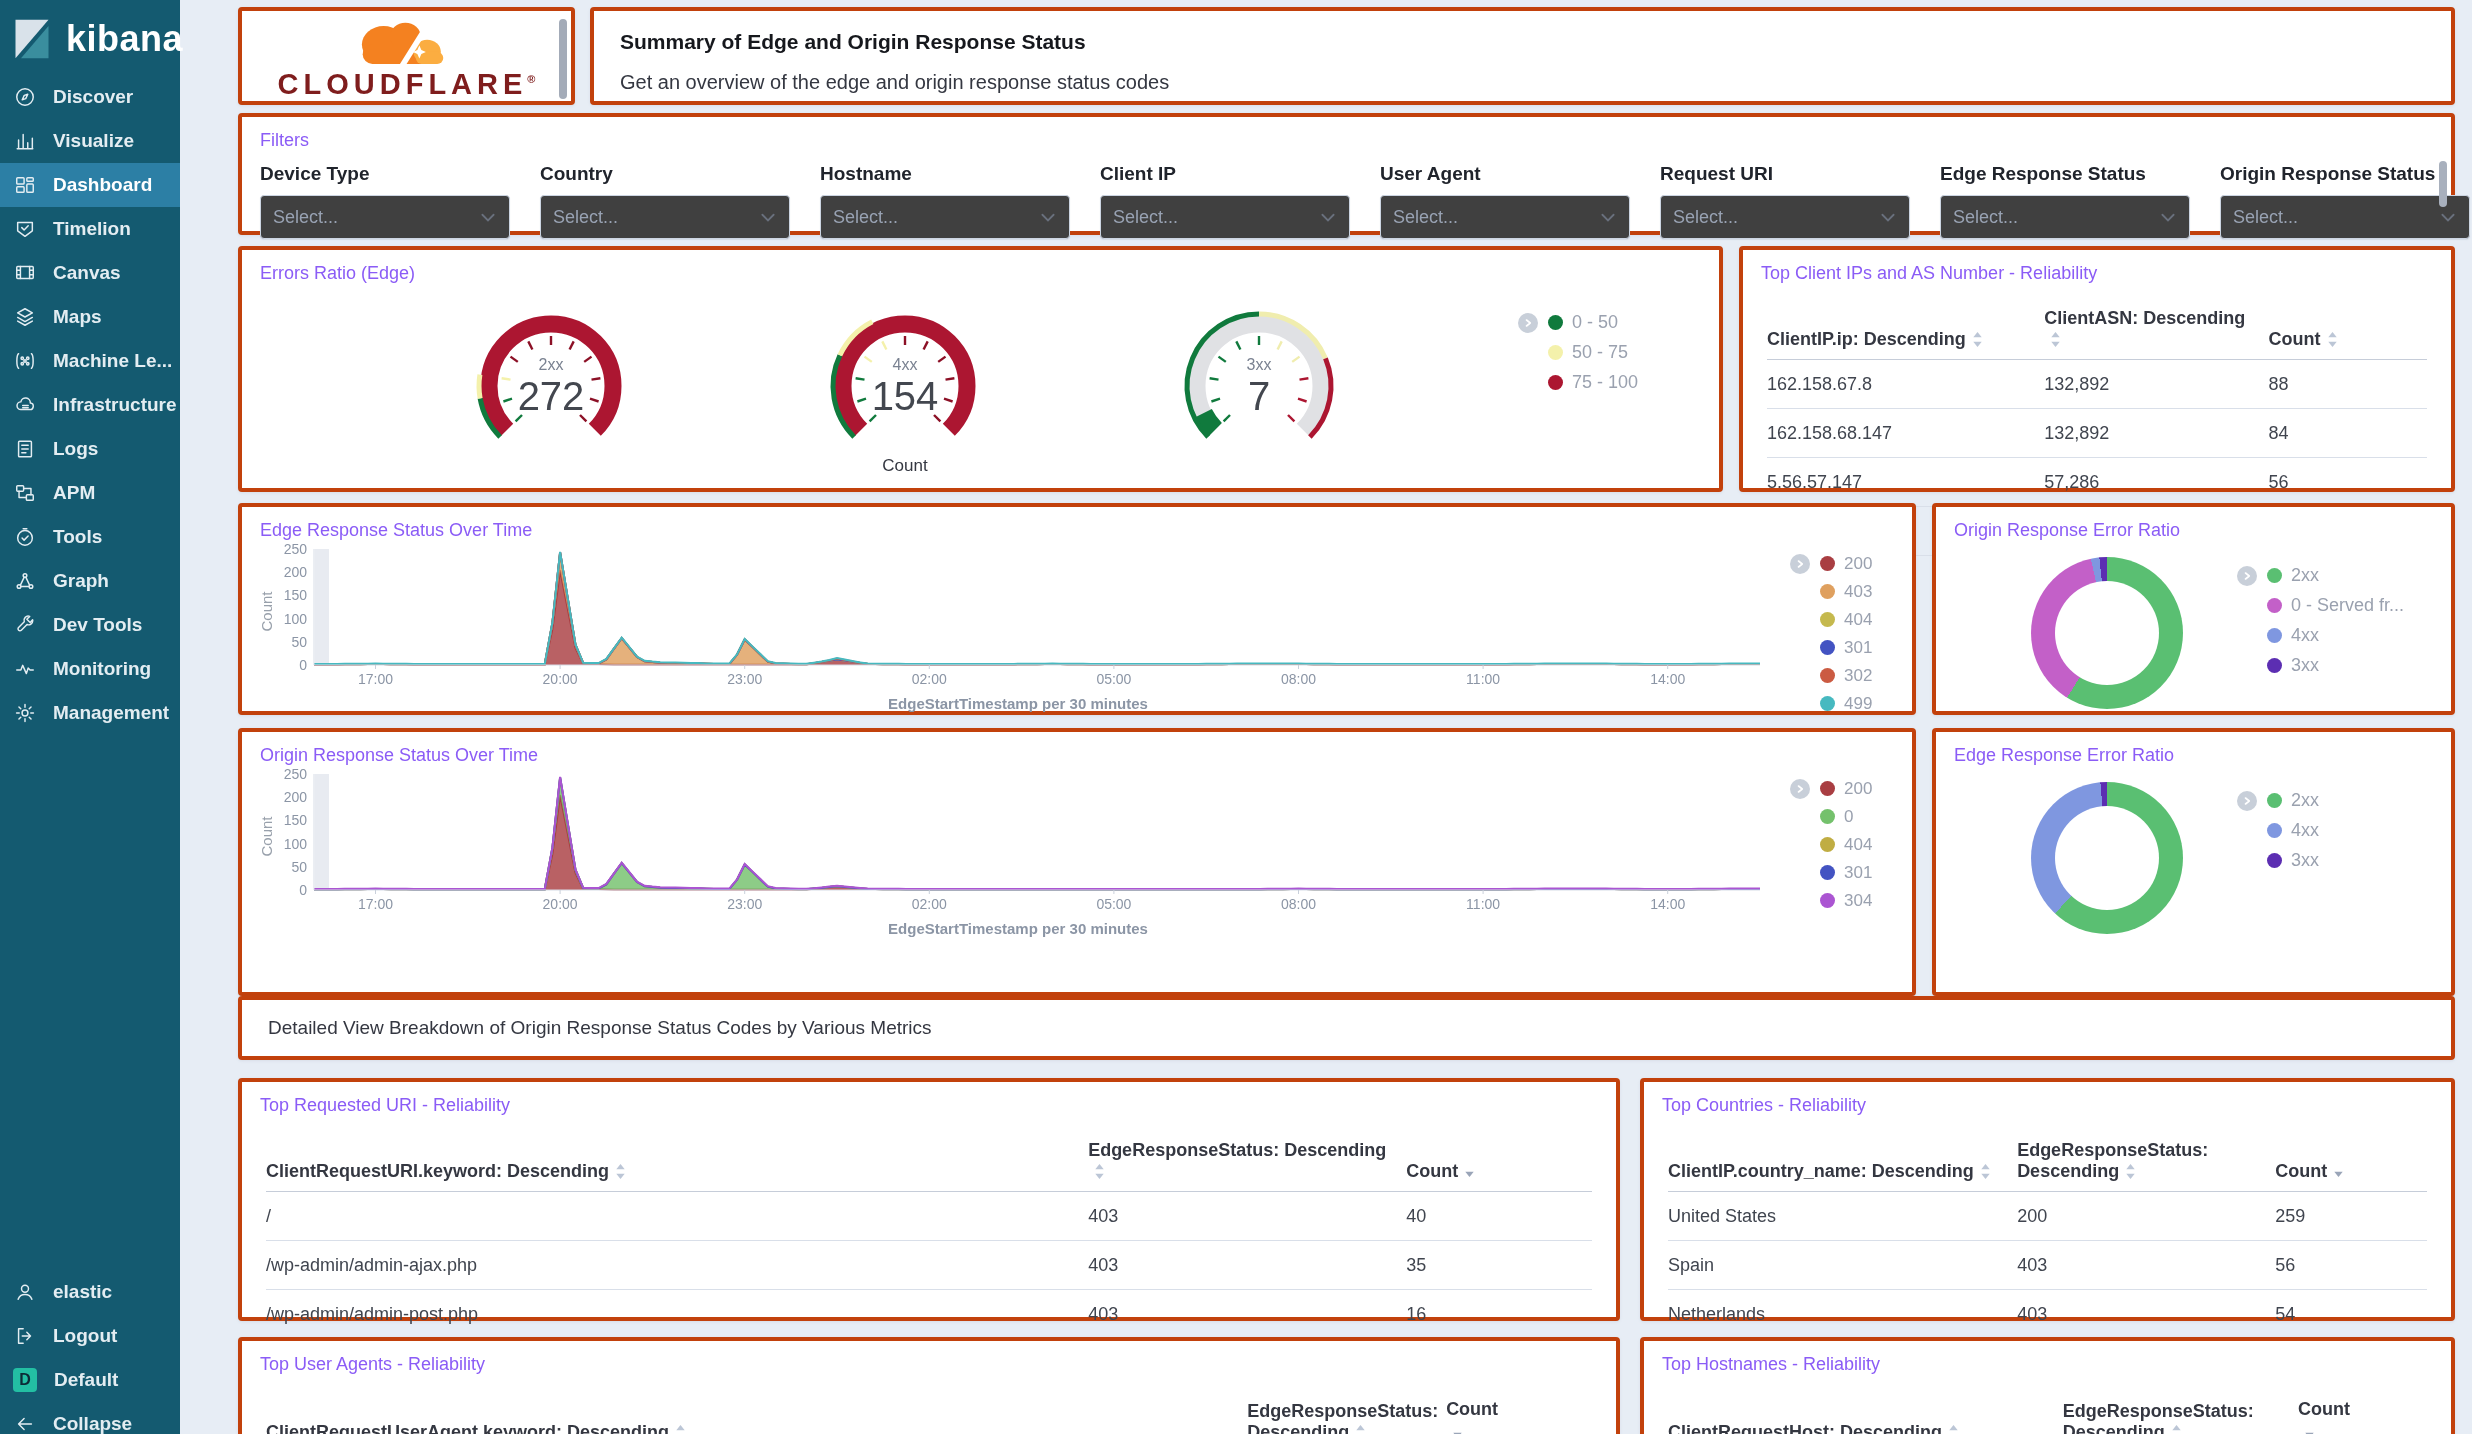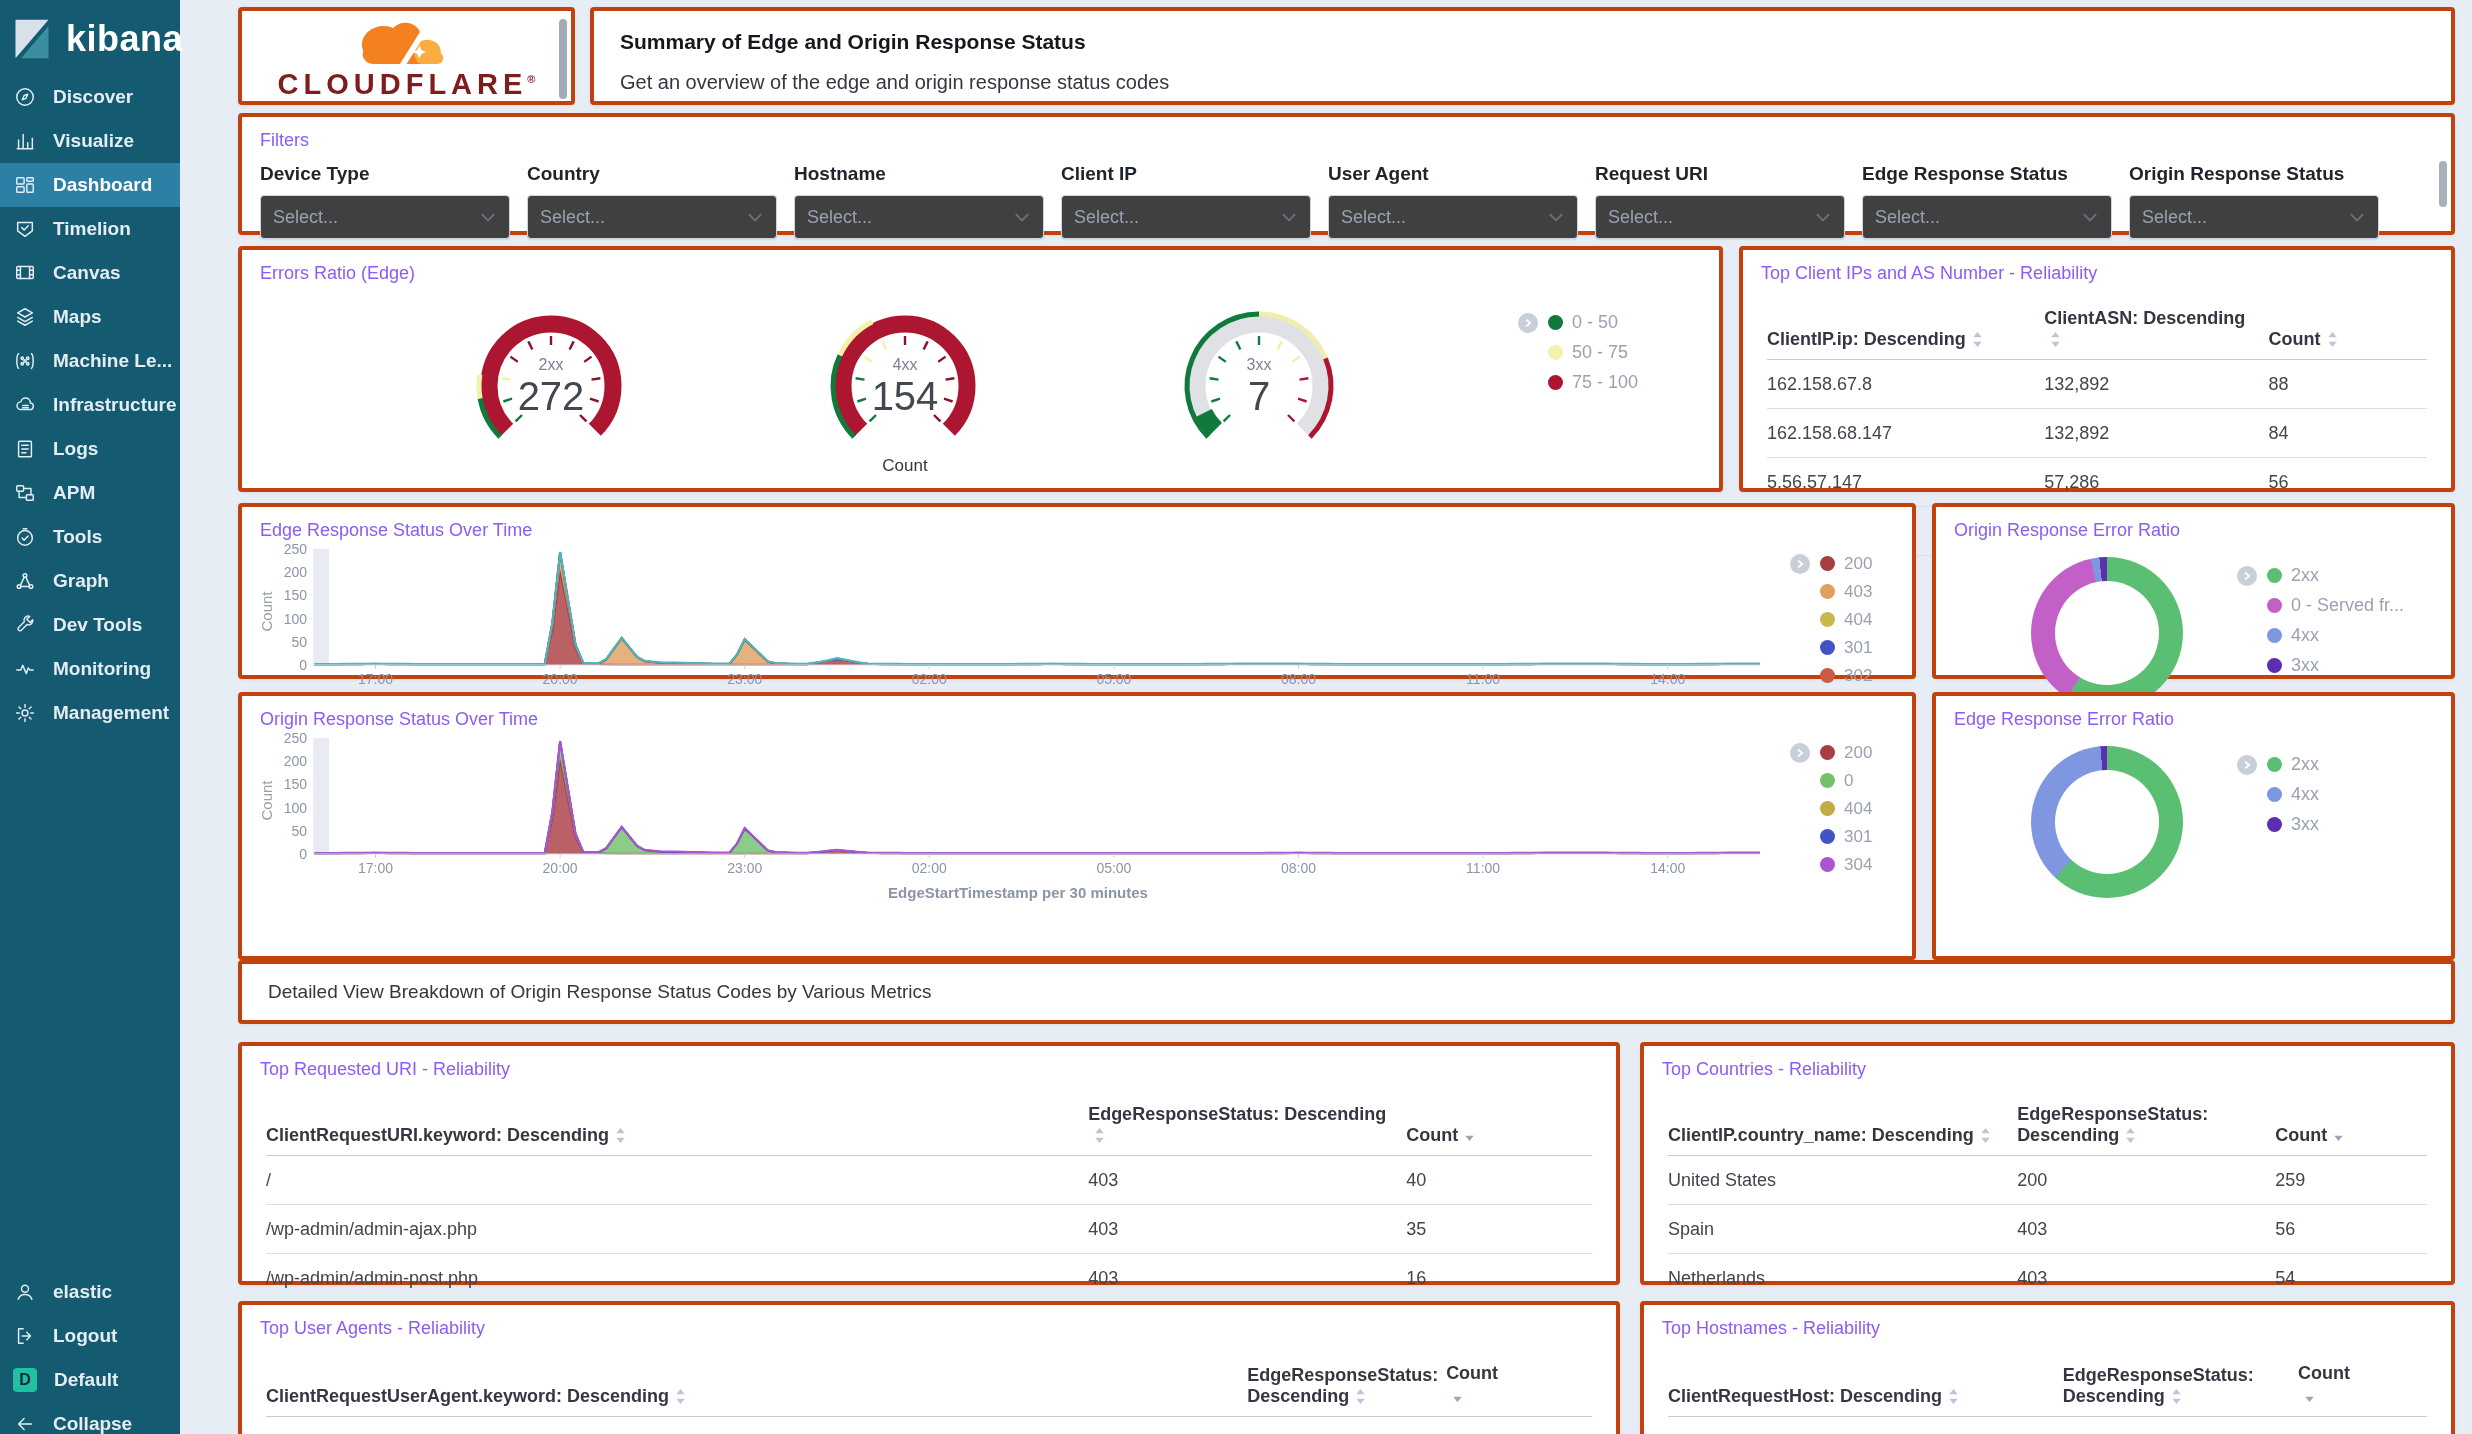--- a/index.html
+++ b/index.html
@@ -20,37 +20,37 @@
                  font-weight:700;font-size:16px;display:flex;align-items:center;justify-content:center;flex:none;margin-left:-1px}
   
   main{position:absolute;left:180px;top:0;right:0;bottom:0;padding:7px 17px 0 58px;overflow:hidden}
   .row{display:flex}
   .panel{background:#fff;border:4px solid #c2410c;border-radius:4px;position:relative;
          box-sizing:border-box;box-shadow:0 1px 3px rgba(120,135,160,.14)}
   .panel-title{font-size:18px;color:#8b5cf6;padding:13px 18px 0 18px}
   .header-row{height:98px;margin-bottom:8px}
   .filters-panel{height:122px;margin-bottom:11px;width:100%}
   .gauges-row{height:246px;margin-bottom:11px}
-  .c-row1{height:176px;margin-bottom:13px}
+  .c-row1{height:212px;margin-bottom:13px}
   .c-row2{height:268px;}
   .md-panel{height:64px;margin-bottom:18px;width:100%;display:flex;align-items:center}
   .md-panel p{margin:0;padding:0 26px;font-size:19px;color:#343741}
   .tables-row{height:243px;margin-bottom:16px}
   .bottom-row{height:150px}
   
   .logo-panel{width:337px;margin-right:15px;display:flex;flex-direction:column;align-items:center;justify-content:center}
   .cf-svg{width:170px;height:58px}
   .cf-brand{font-size:29px;font-weight:700;color:#7f1d1d;letter-spacing:5px;line-height:1;margin-top:-2px}
   .cf-brand sup{font-size:11px;letter-spacing:0}
   .lscroll{position:absolute;right:4px;top:8px;width:8px;height:80px;background:#a3abb8;border-radius:4px}
   .title-panel{flex:1;padding:15px 26px}
   .title-panel h1{margin:4px 0 0 0;font-size:21px;font-weight:700;color:#16181d}
   .title-panel p{margin:17px 0 0 0;font-size:20px;color:#343741}
   
-  .filters{display:flex;gap:17px;padding:12px 18px 0 18px}
+  .filters{display:flex;gap:30px;padding:12px 18px 0 18px}
   .filter-col{width:250px;flex:none}
   .filter-label{font-size:19px;font-weight:700;color:#20242c;margin-bottom:10px}
   .select-box{height:42px;background:#404040;border:1px solid #ccd5e2;border-radius:4px;display:flex;
               align-items:center;justify-content:space-between;padding:0 12px;cursor:pointer;
               box-shadow:0 1px 1px rgba(150,160,180,.25)}
   .select-ph{color:#98a2b3;font-size:18px}
   .chev{width:18px;height:18px}
   .fscroll{position:absolute;right:4px;top:44px;width:8px;height:46px;background:#a8b0bd;border-radius:4px}
   
   .gauges-panel{width:1485px;margin-right:16px;display:flex;flex-direction:column}

